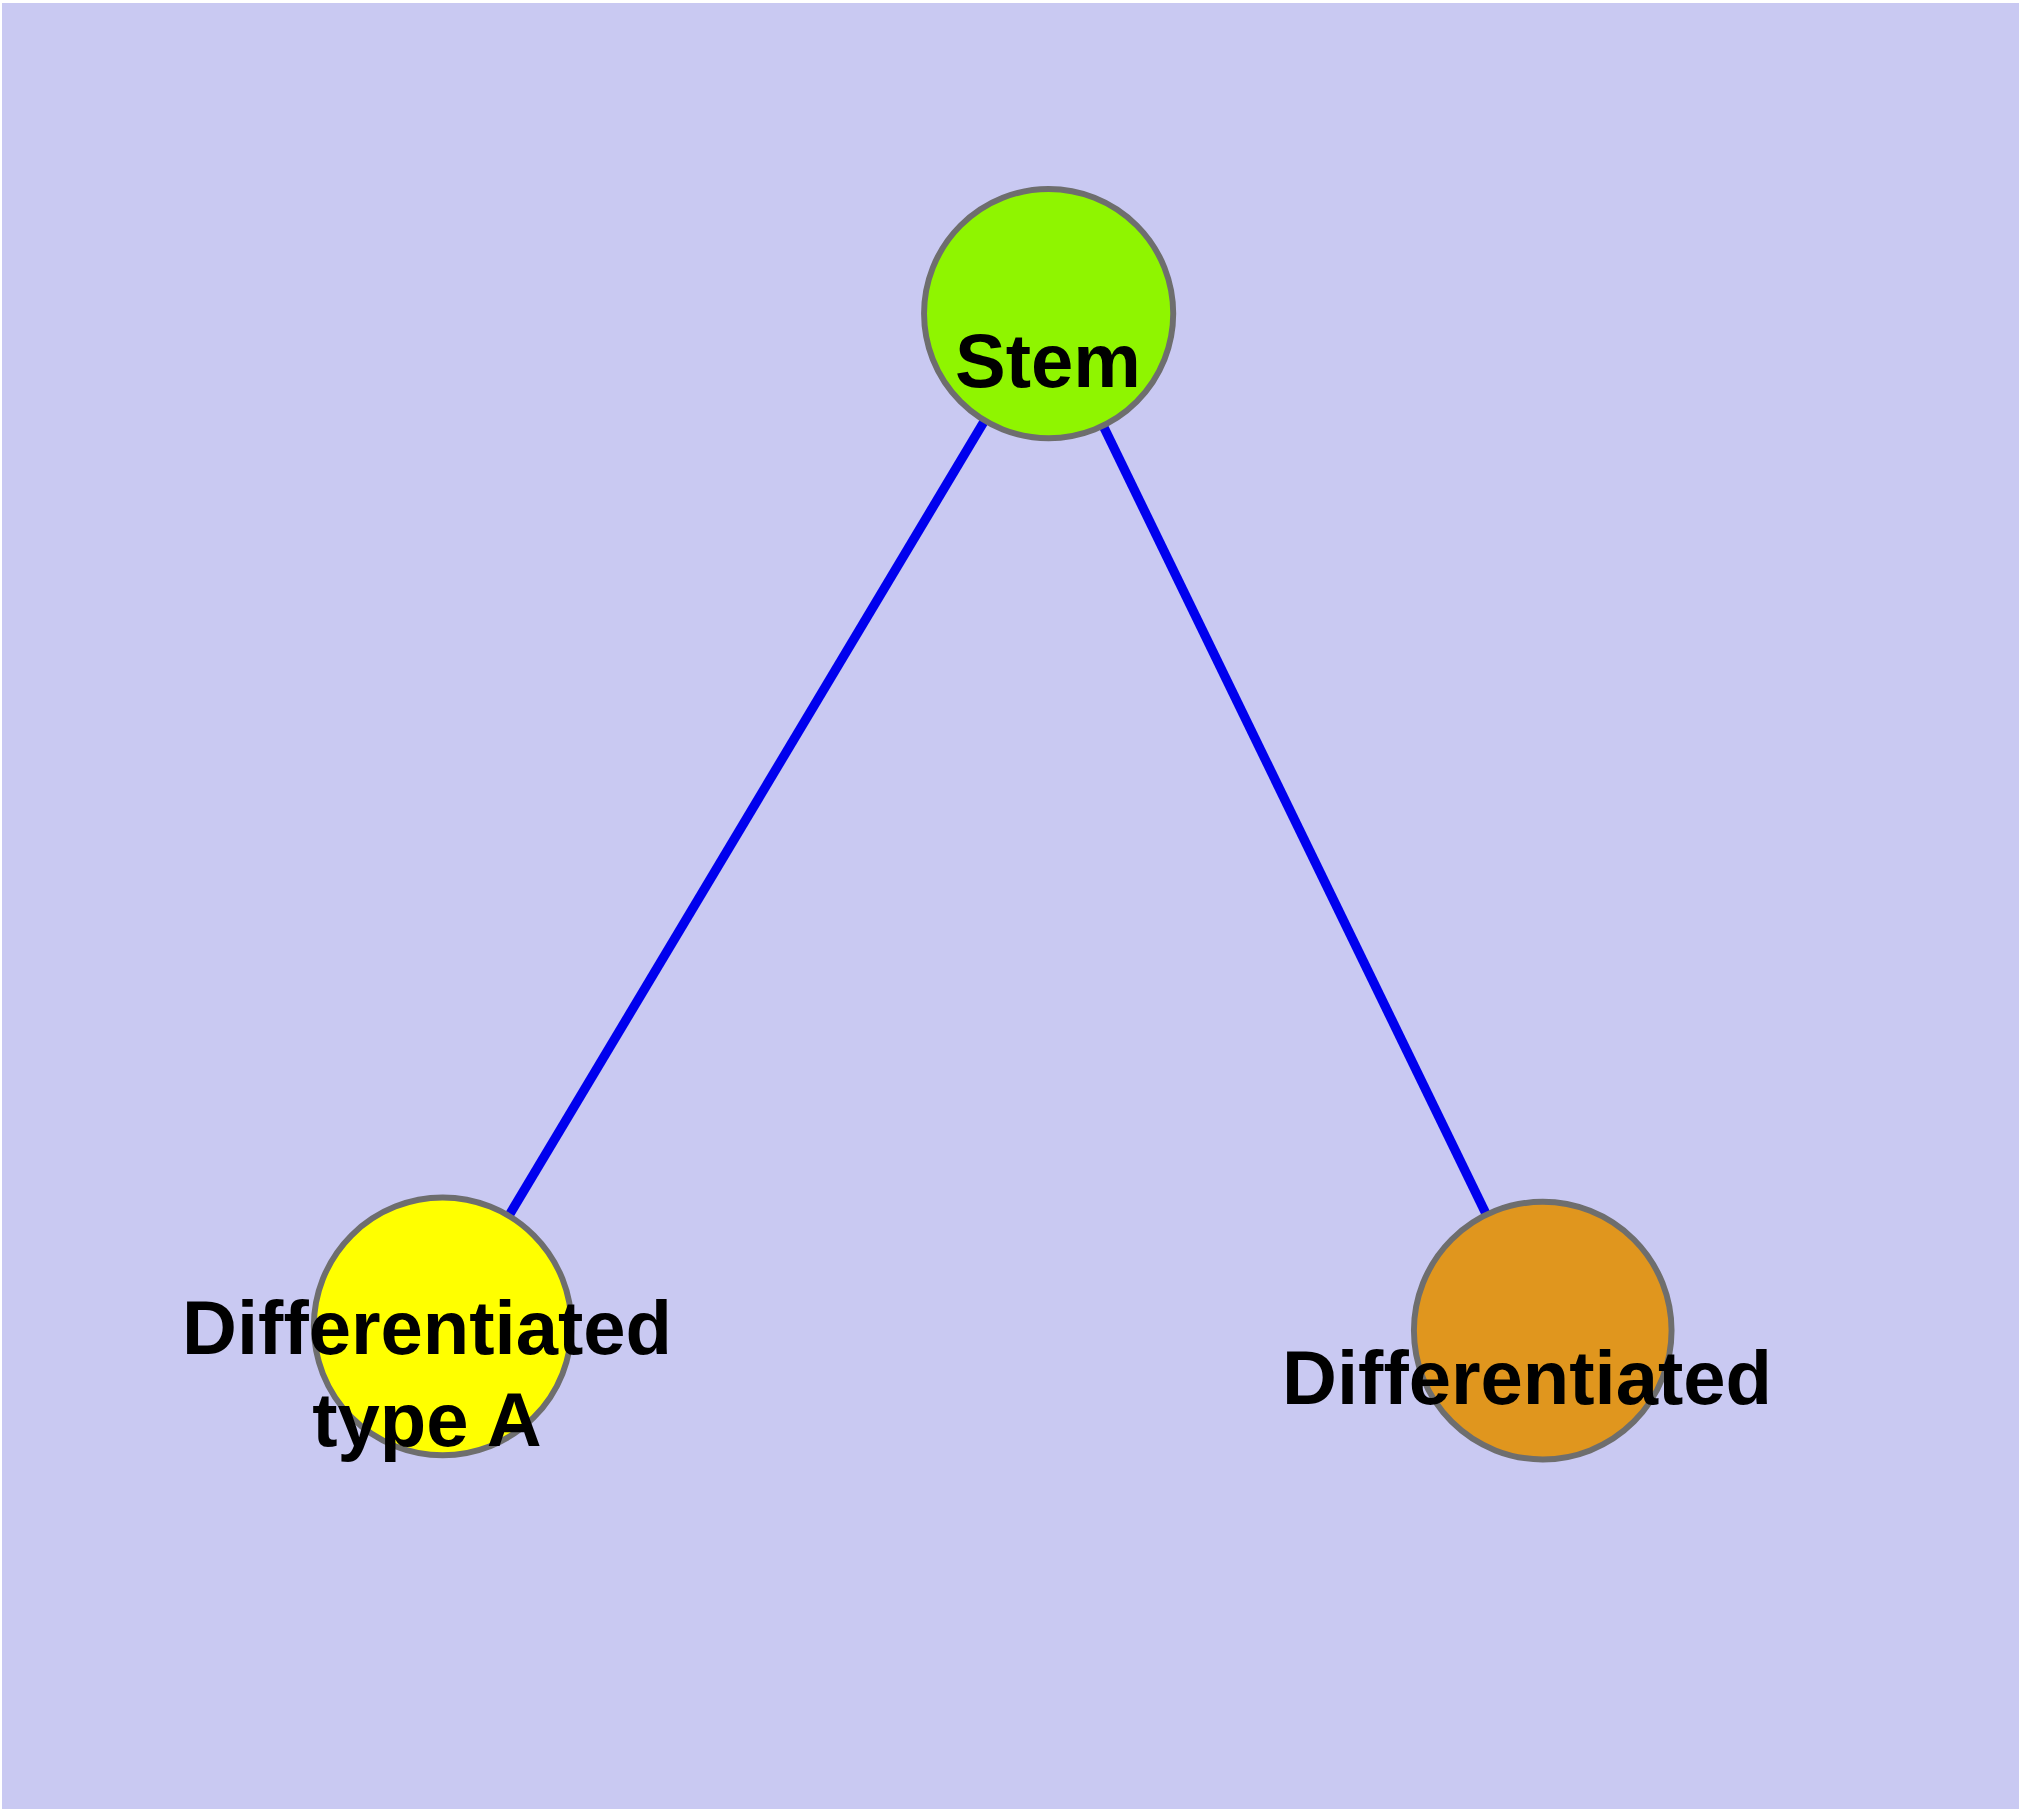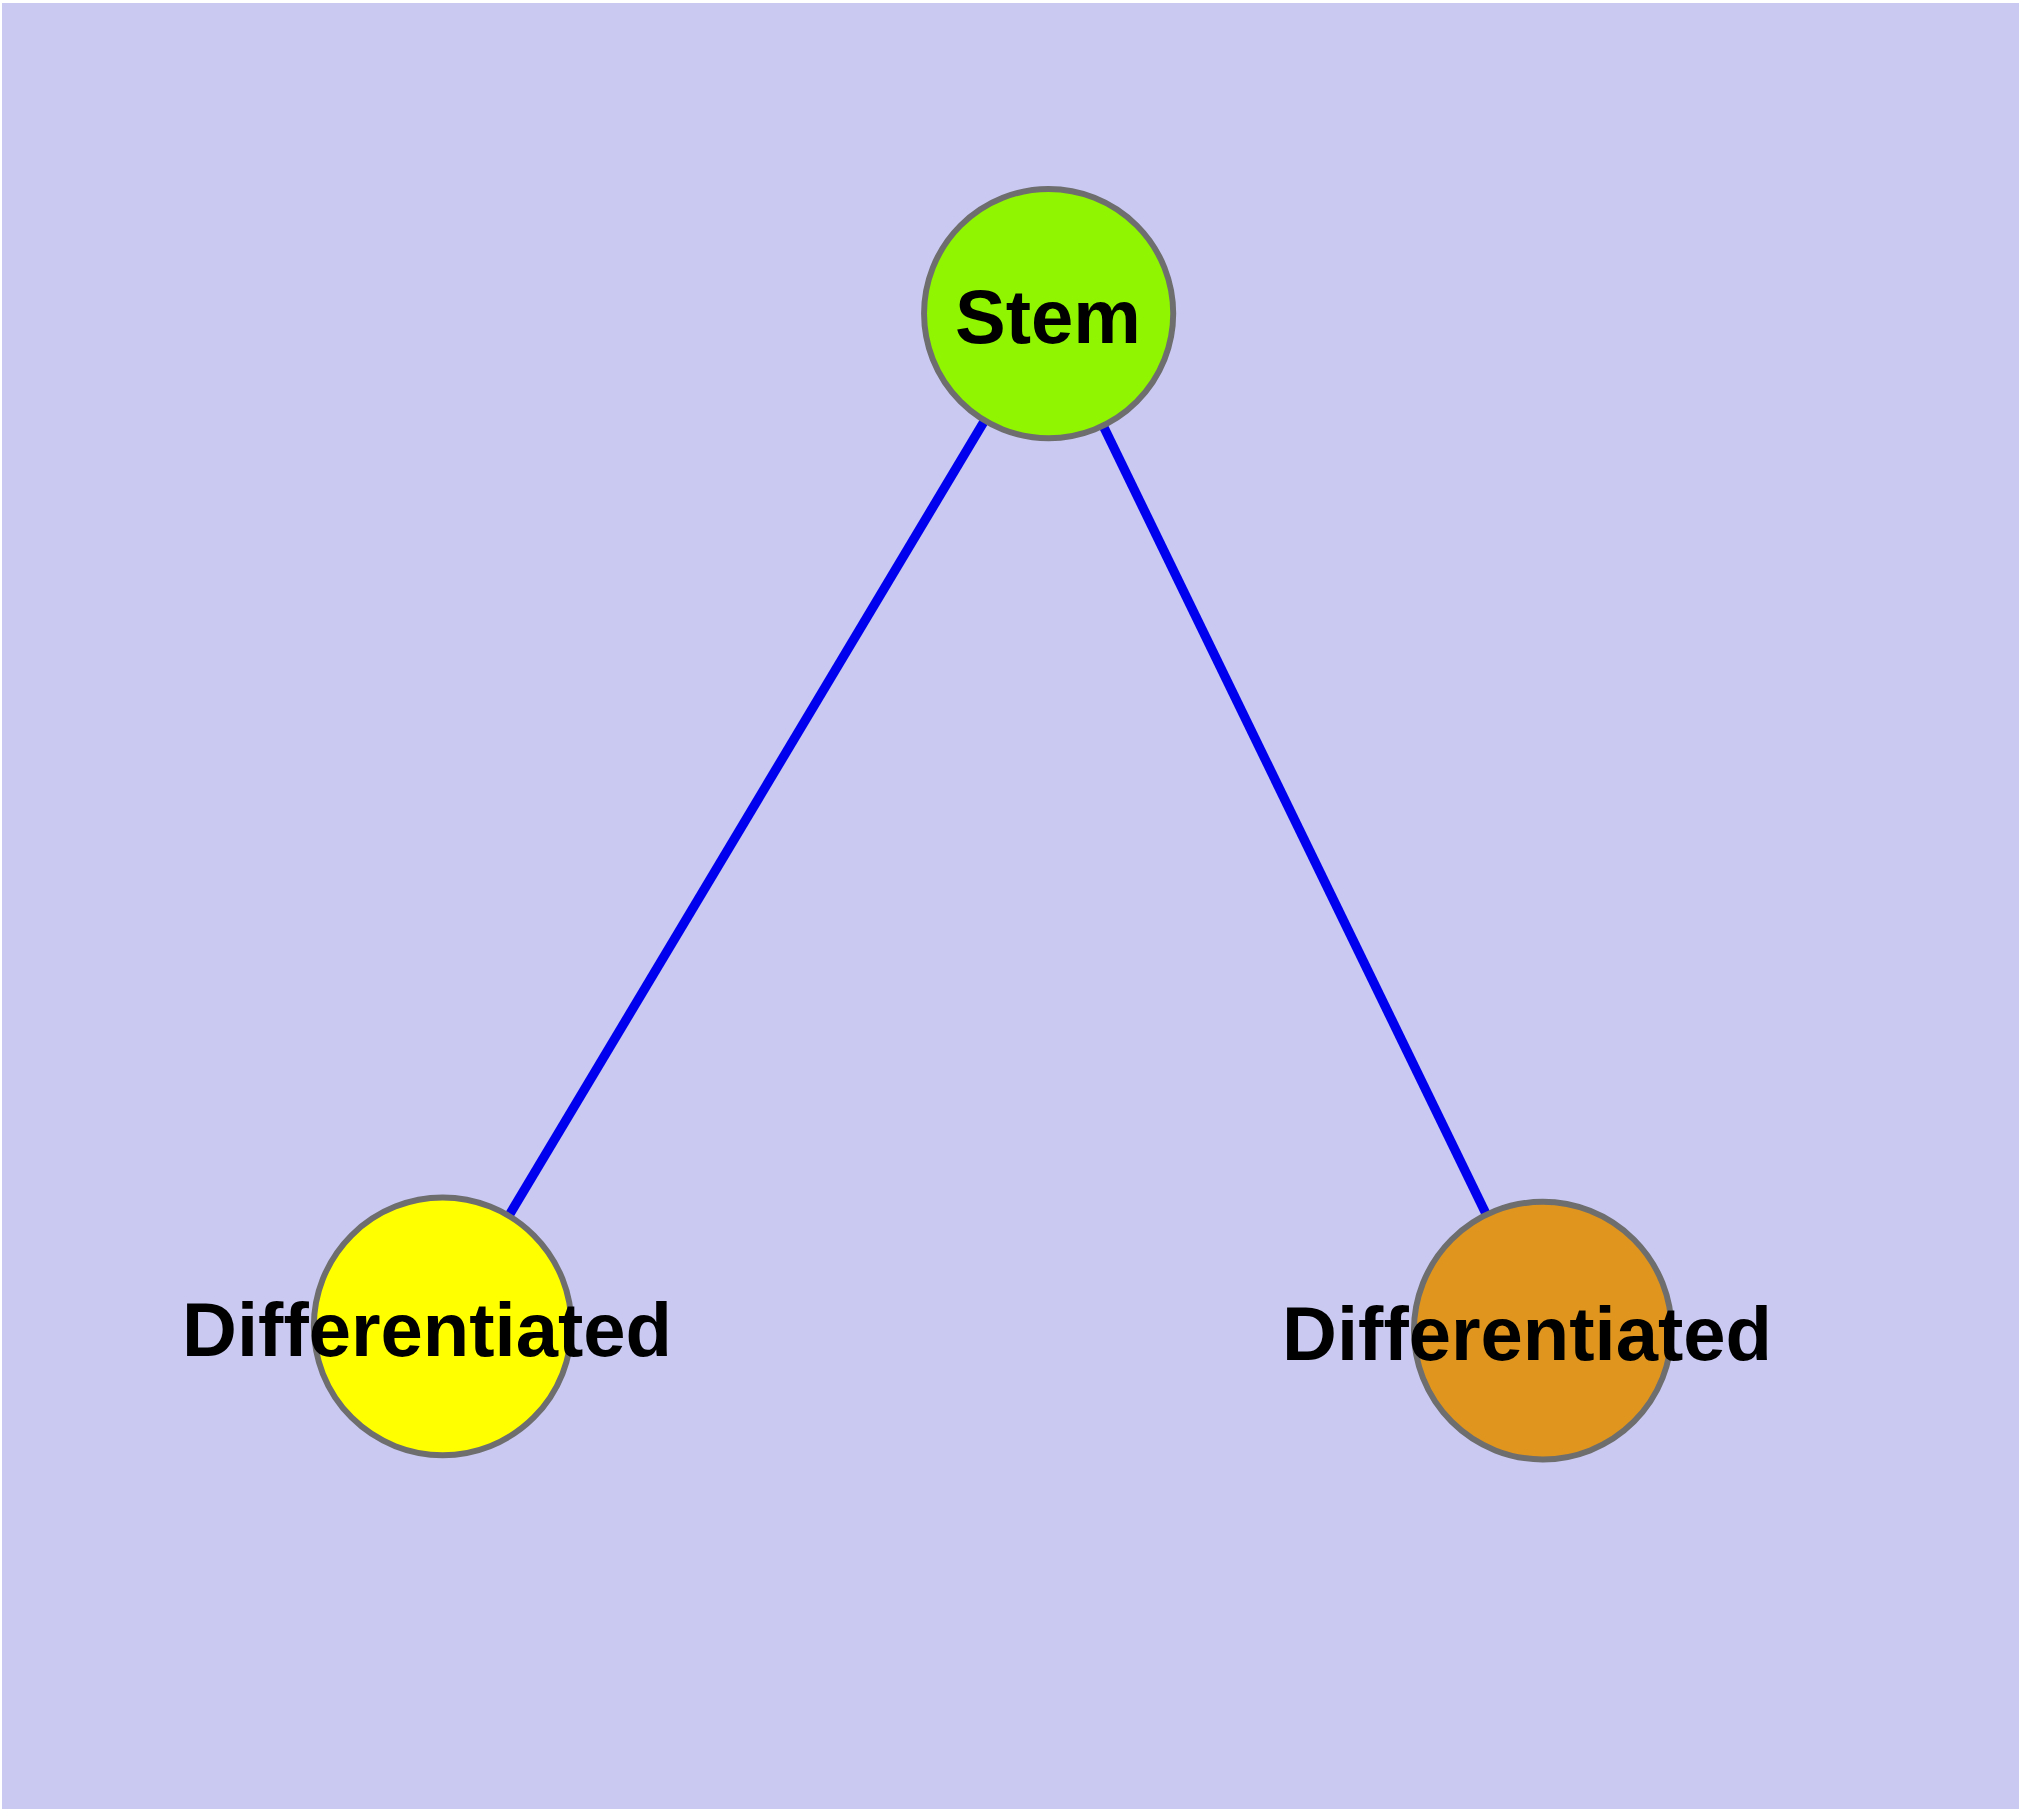--- a/index.html
+++ b/index.html
@@ -19,20 +19,21 @@
   }
   .node-label{
     position:absolute;
     transform:translate(-50%,-50%);
     text-align:center;
     font-weight:bold;
     font-size:76px;
     line-height:92px;
     color:#000000;
     white-space:nowrap;
+    margin-top:44px;
   }
   .node-label .label-line{white-space:nowrap;}
 </style>
 </head>
 <body>
 
 <div class="canvas-bg" style="background: rgb(201, 201, 242);"></div>
 
 <svg class="diagram" width="2021" height="1812" viewBox="0 0 2384 2138">
   <g id="edges-layer">
@@ -45,18 +46,19 @@
       <circle cx="1820" cy="1570" r="152" fill="#E0961E" stroke="#6E6E6E" stroke-width="7"></circle>
     </g>
 </svg>
 
 <div class="labels-layer" id="labels-layer">
     <div class="node-label" style="left: 1048px; top: 317px; color: rgb(0, 0, 0);">
       <div class="label-line">Stem</div>
     </div>
     <div class="node-label" style="left: 427px; top: 1330px; color: rgb(0, 0, 0);">
       <div class="label-line">Differentiated</div>
+      <div class="label-line">type A</div>
     </div>
     <div class="node-label" style="left: 1527px; top: 1334px; color: rgb(0, 0, 0);">
       <div class="label-line">Differentiated</div>
     </div>
   </div>
 
 
 </body></html>

